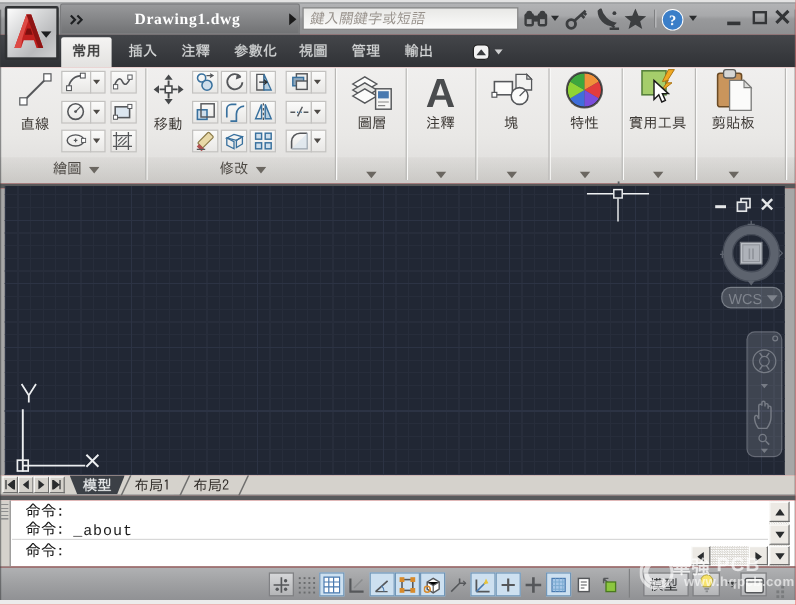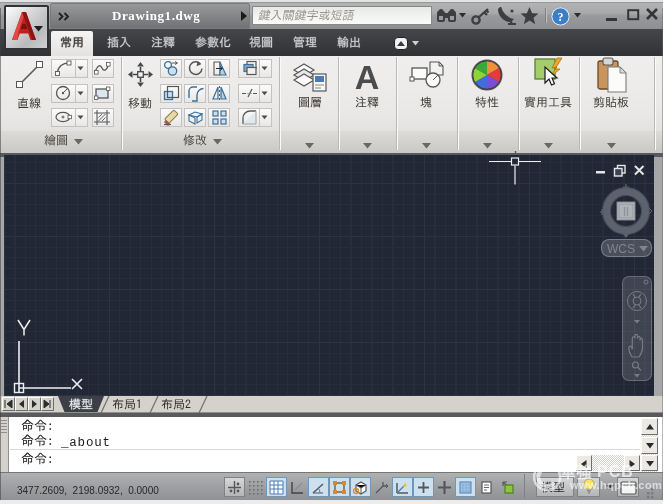--- a/index.html
+++ b/index.html
@@ -590,21 +590,20 @@
     </svg>
     <div style="position:absolute;left:624px;top:455px;width:16px;height:16px;background:#ece9e4;border:1px solid;border-color:#fdfdfc #6f6f6e #6f6f6e #fdfdfc;box-sizing:border-box"></div>
     <svg style="position:absolute;left:629px;top:460px" width="6" height="8" viewBox="0 0 6 8">
       <path d="M0.5 0L6 4l-5.5 4z" fill="#2a2c2e"></path>
     </svg>
     <div style="position:absolute;left:641px;top:455px;width:17px;height:16px;background:#ece9e4;border:1px solid;border-color:#fdfdfc #6f6f6e #6f6f6e #fdfdfc;box-sizing:border-box"></div>
     <svg style="position:absolute;left:646px;top:460px" width="8" height="7" viewBox="0 0 8 7">
       <path d="M0 1h8l-4 5.5z" fill="#2a2c2e"></path>
     </svg>
     <div style="position:absolute;left:0px;top:472px;width:663px;height:28px;background:linear-gradient(180deg,#b0b1b3 0%,#9fa0a2 50%,#909194 100%);border-top:1px solid #777;box-sizing:border-box"></div>
-    <div style="position:absolute;left:17px;top:485px;font-size:10px;color:#26282a;white-space:pre">3477.2609,  2198.0932,  0.0000</div>
     <div style="position:absolute;left:224px;top:477px;width:21px;height:20px;background:linear-gradient(180deg,#d6d7d9,#b4b5b7);border:1px solid #808184;box-sizing:border-box"></div>
     <svg style="position:absolute;left:227px;top:480px" width="15" height="15" viewBox="0 0 15 15">
       <path d="M7.5 1v13M1 7.5h13" stroke="#55575a" stroke-width="1.4"></path>
       <g fill="#55575a">
         <circle cx="11" cy="11" r="1.4"></circle>
         <circle cx="11" cy="4" r="1.4"></circle>
         <circle cx="4" cy="11" r="1.4"></circle>
       </g>
     </svg>
     <div style="position:absolute;left:245px;top:477px;width:21px;height:20px;border:1px solid transparent;box-sizing:border-box"></div>

